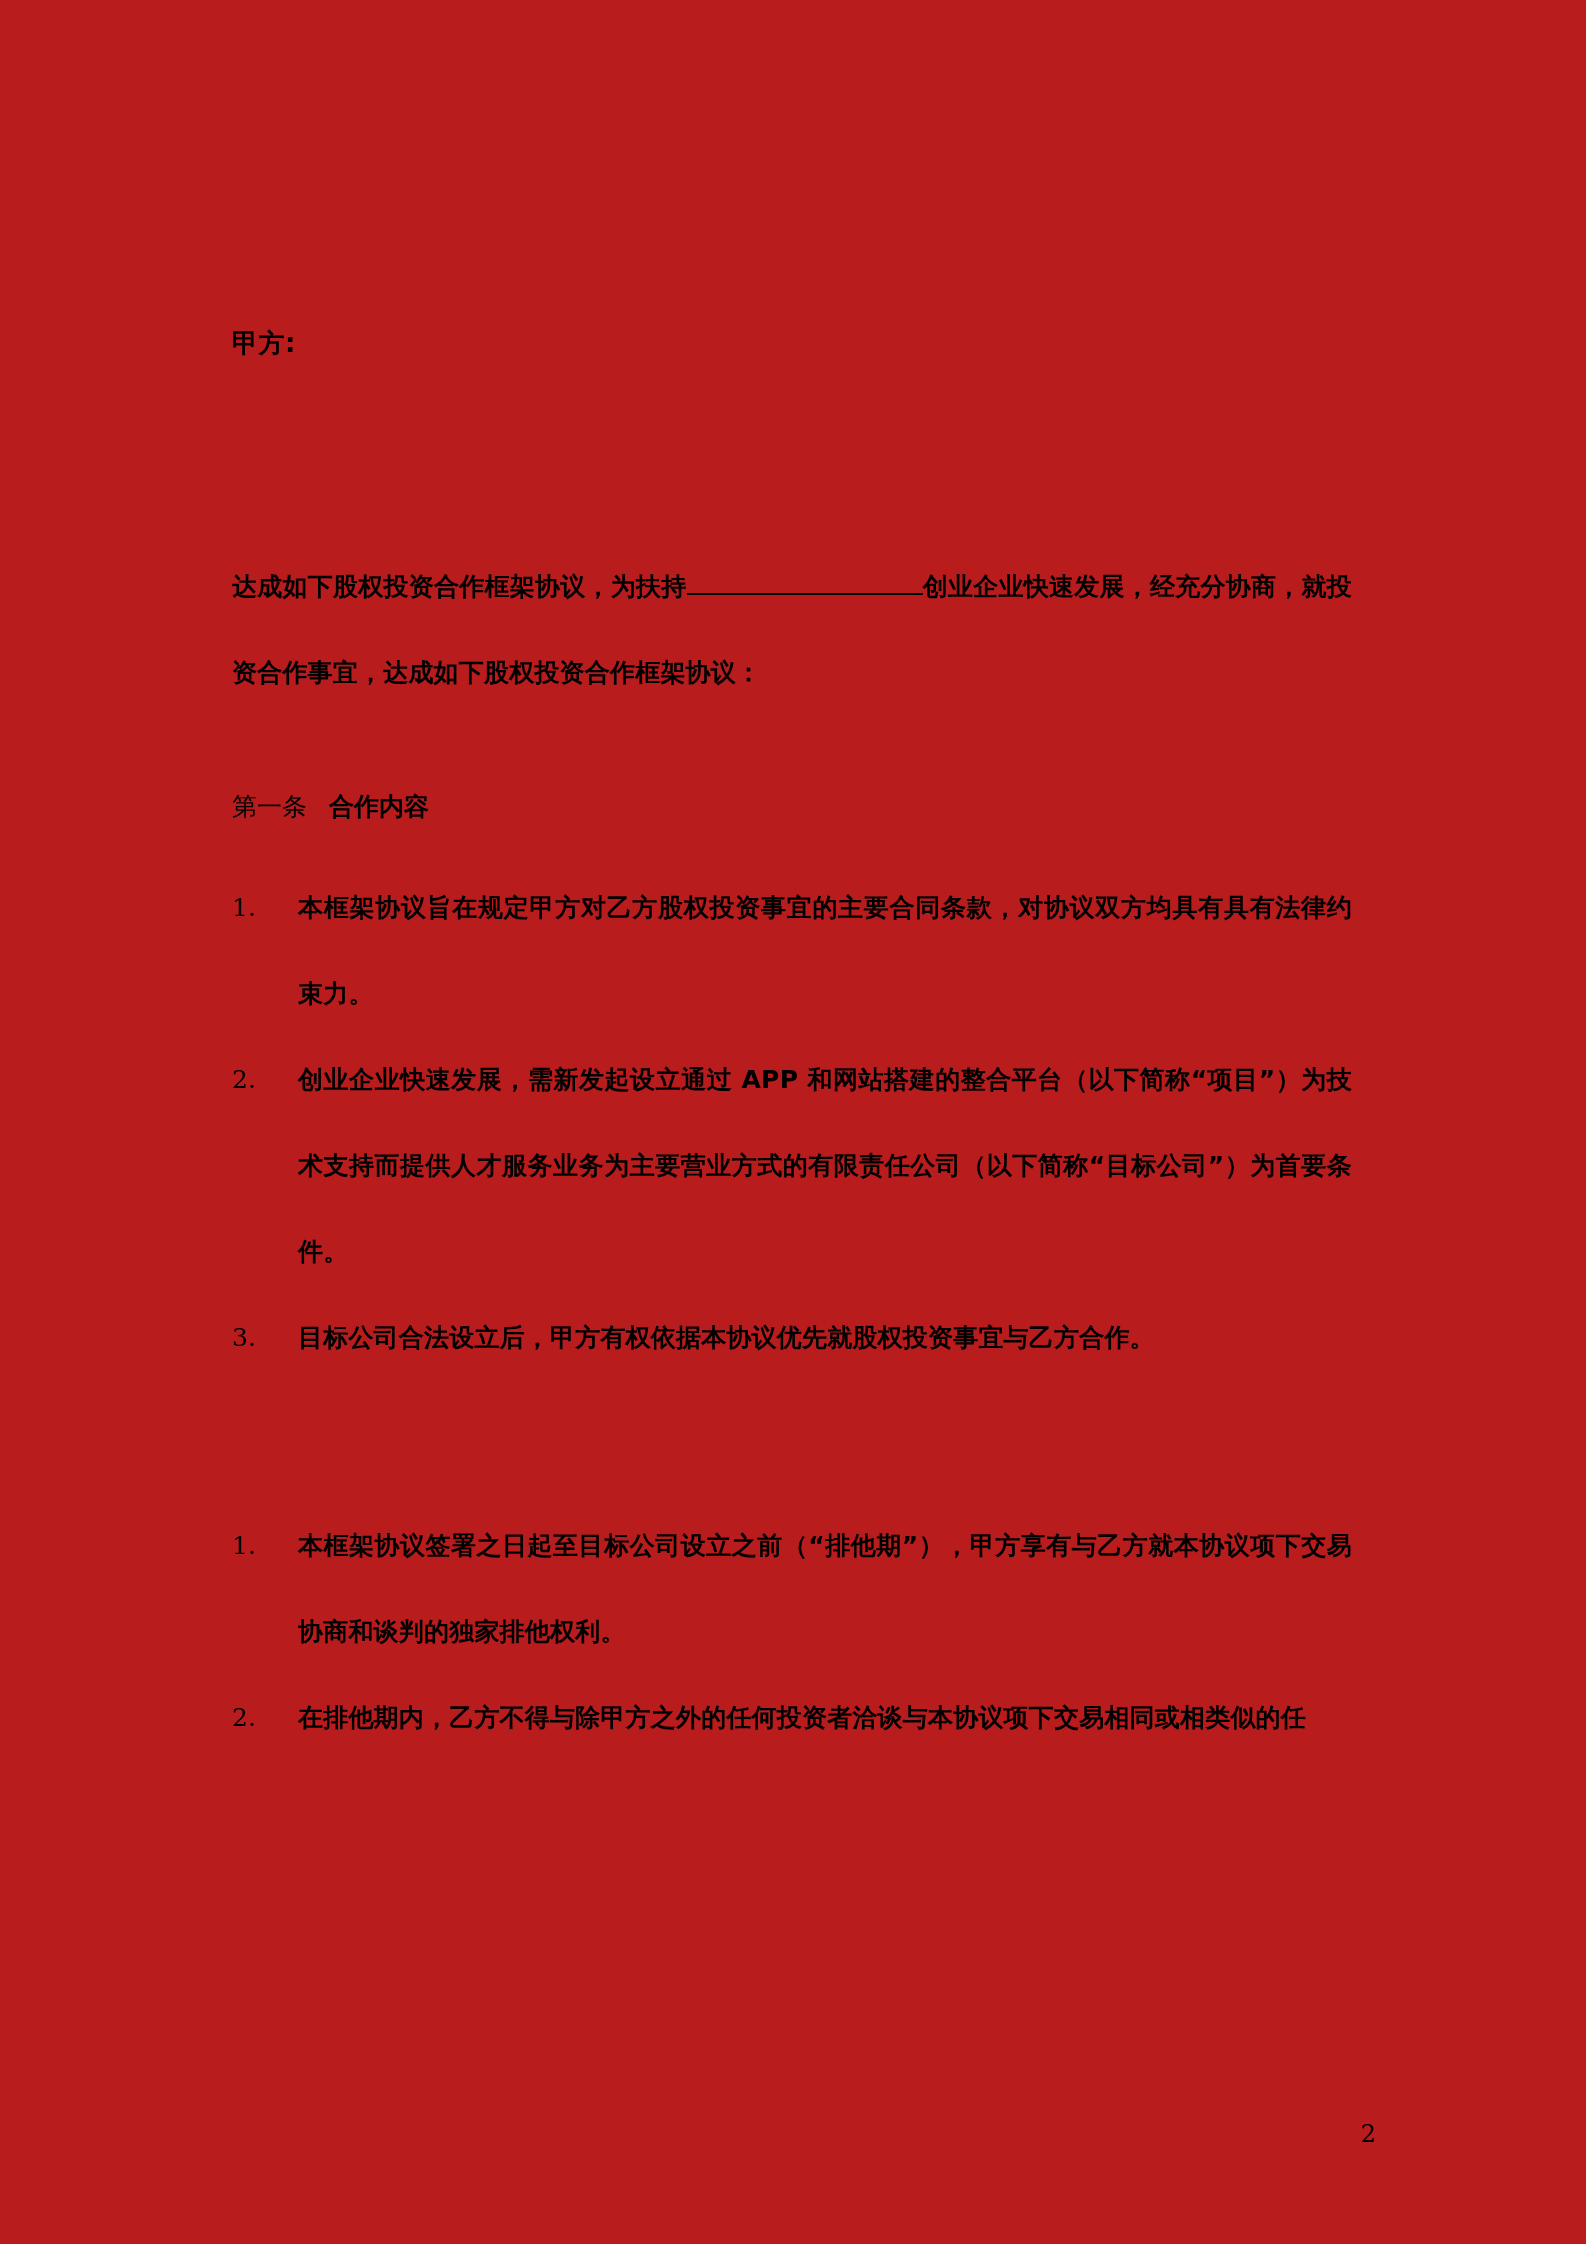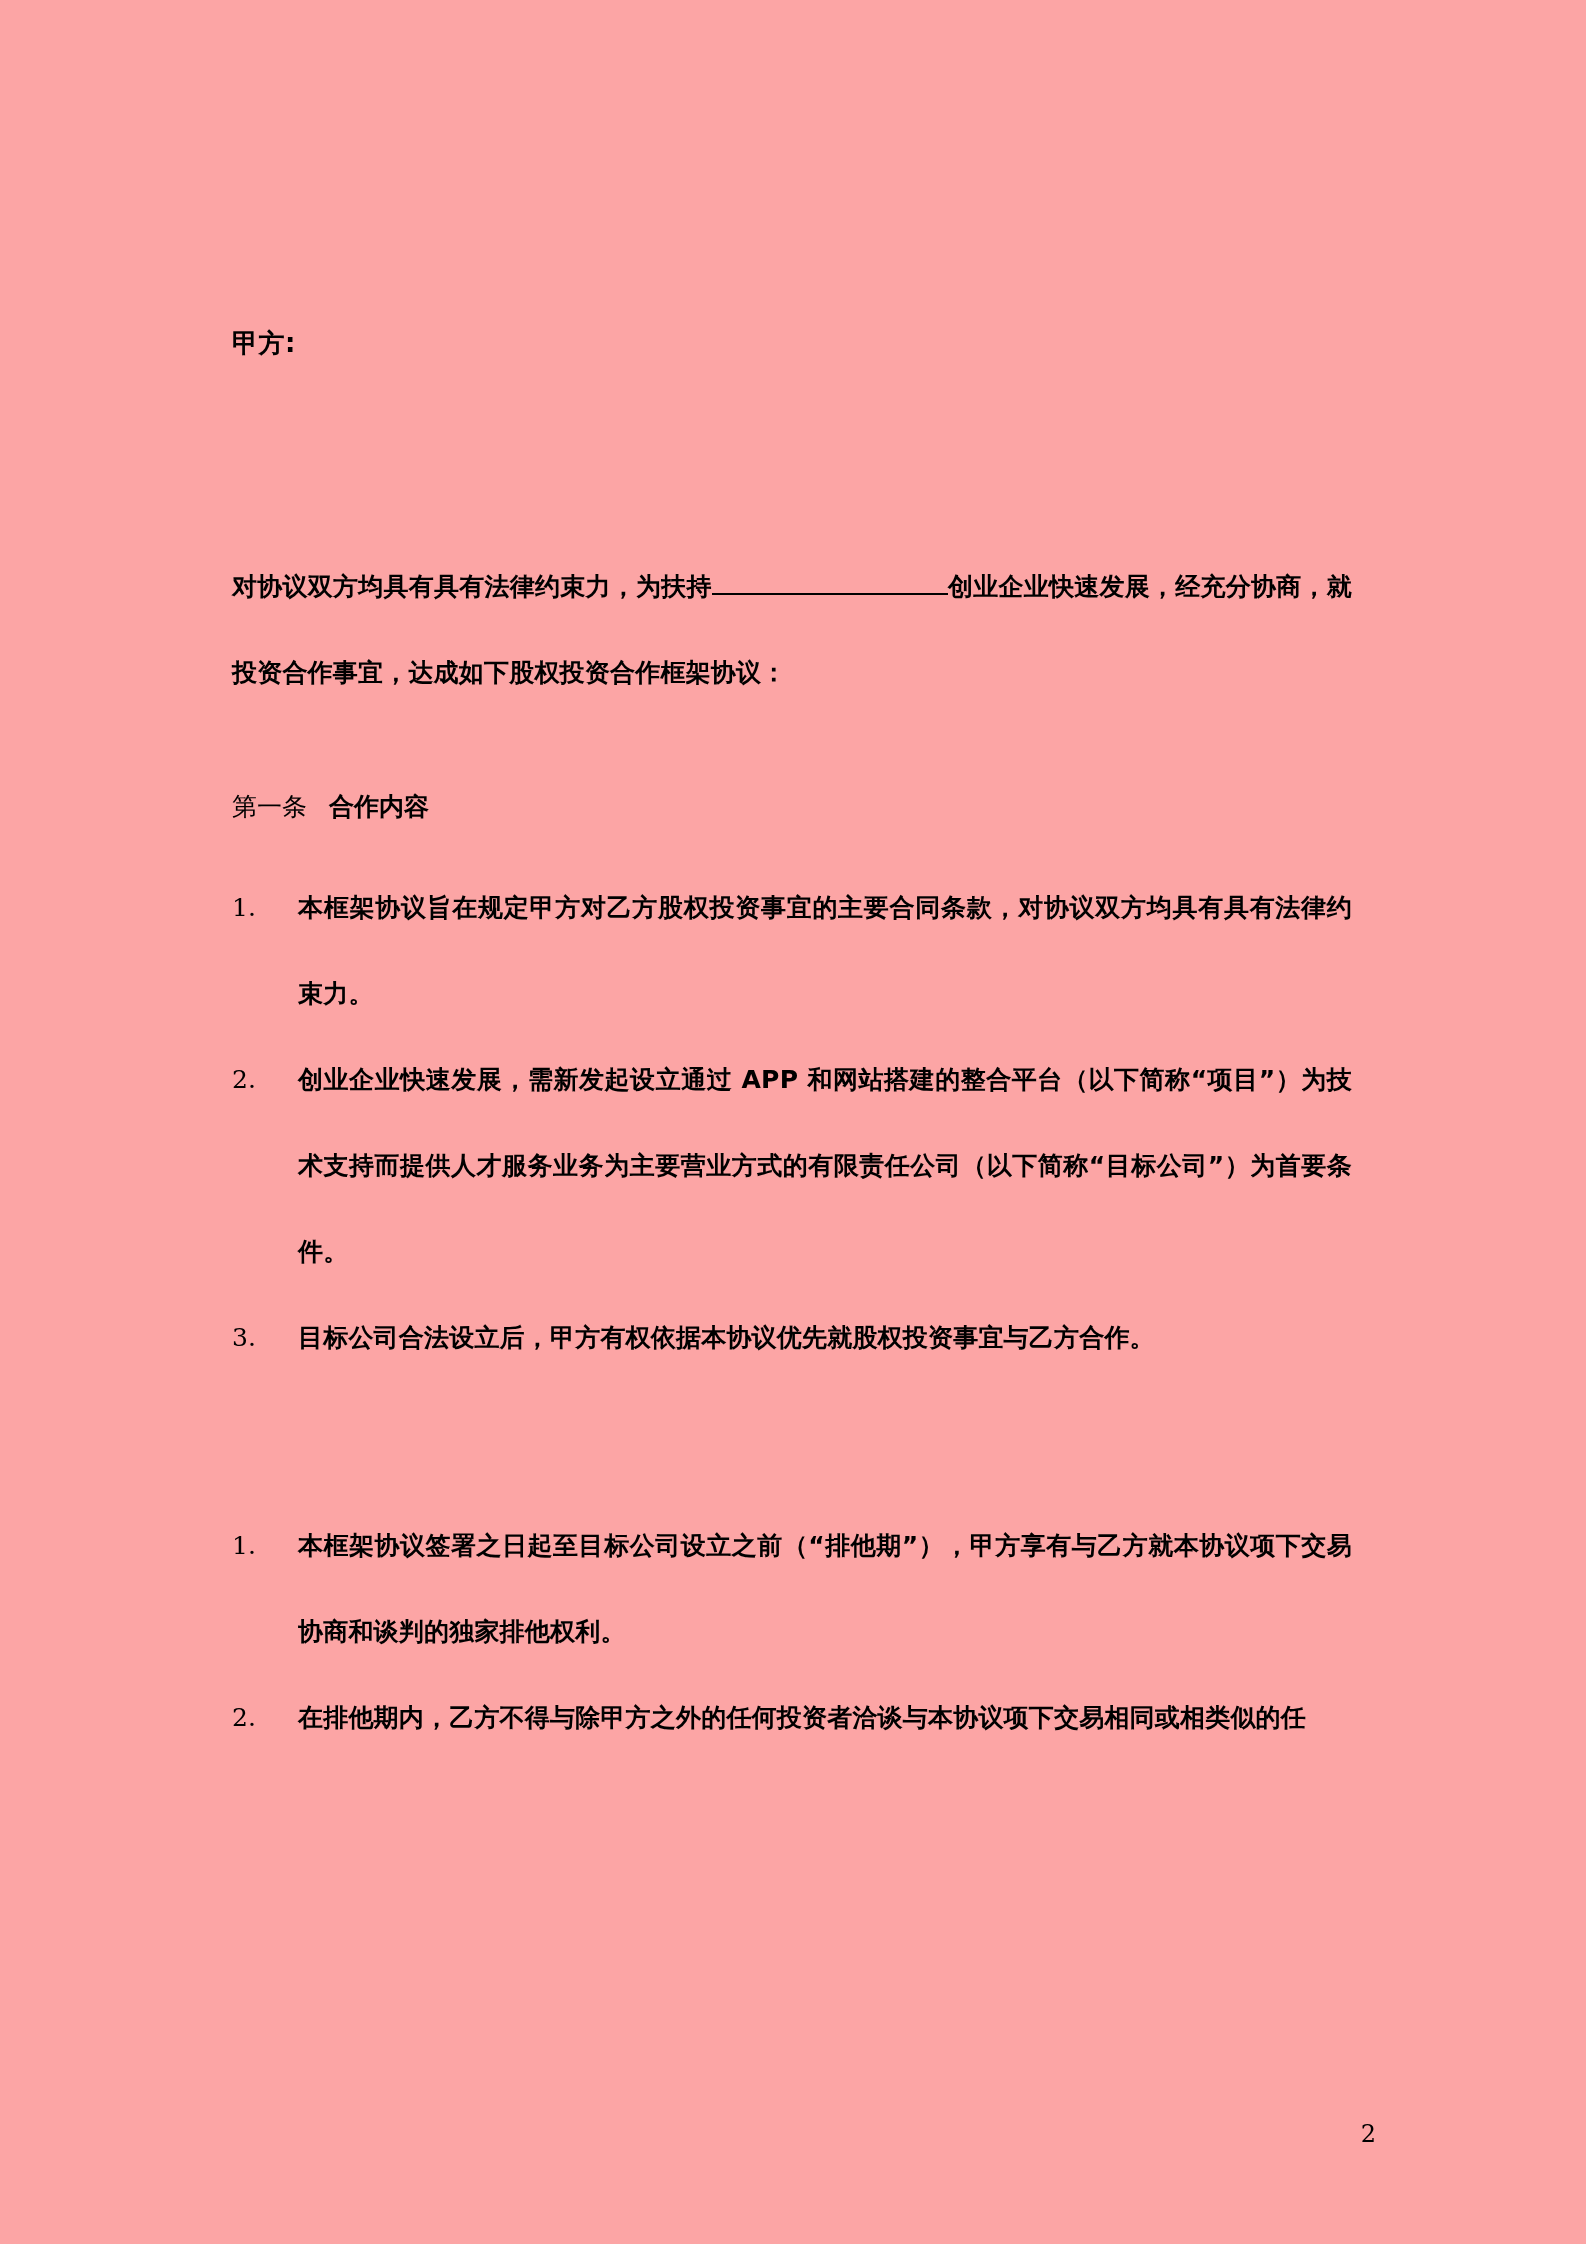--- a/index.html
+++ b/index.html
@@ -8,21 +8,21 @@
     background: #ffffff;
   }
   body {
     font-family: "DejaVu Sans", "Liberation Sans", sans-serif;
     color: #000000;
   }
   .page {
     position: relative;
     width: 1586px;
     height: 2244px;
-    background: #fca5a5;
+    background: #b91c1c;
     margin: 0 auto;
     overflow: hidden;
     box-sizing: border-box;
   }
   .content {
     position: absolute;
     left: 232px;
     top: 330px;
     width: 1120px;
   }
@@ -111,21 +111,21 @@
 <body>
 
 <div class="page">
   <div class="content">
 
     <p class="party-line">甲方:</p>
     <div class="party-gap"></div>
 
     <div class="spacer-lg"></div>
 
-    <p class="body-para"><span>对协议双方均具有具有法律约束力，为扶持</span><span class="blank blank-w1"></span><span>创业企业快速发展，经充分协商，就投资合作事宜，达成如下股权投资合作框架协议：</span></p>
+    <p class="body-para"><span>达成如下股权投资合作框架协议，为扶持</span><span class="blank blank-w1"></span><span>创业企业快速发展，经充分协商，就投资合作事宜，达成如下股权投资合作框架协议：</span></p>
 
     <div class="spacer-md"></div>
 
     <p class="section-head"><span class="num">第一条</span><span class="title">合作内容</span></p>
 
     <div class="spacer-sm"></div>
 
     <p class="list-item"><span class="marker">1.</span><span>本框架协议旨在规定甲方对乙方股权投资事宜的主要合同条款，对协议双方均具有具有法律约束力。</span></p>
 
     <p class="list-item"><span class="marker">2.</span><span>创业企业快速发展，需新发起设立通过 APP 和网站搭建</span><span class="blank blank-w2"></span><span>的整合平台（以下简称“</span><span class="blank blank-w3"></span><span>项目”）为技术支持而提供人才服务业务为主要营业方式的有限责任公司（以下简称“目标公司”）为首要条件。</span></p>

